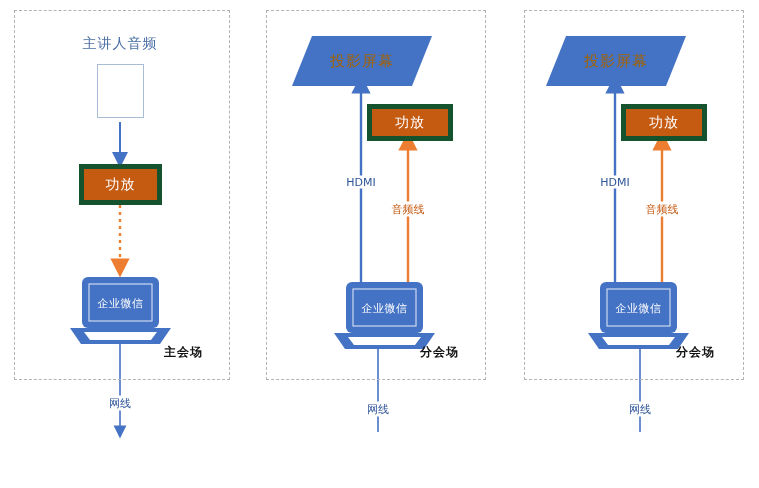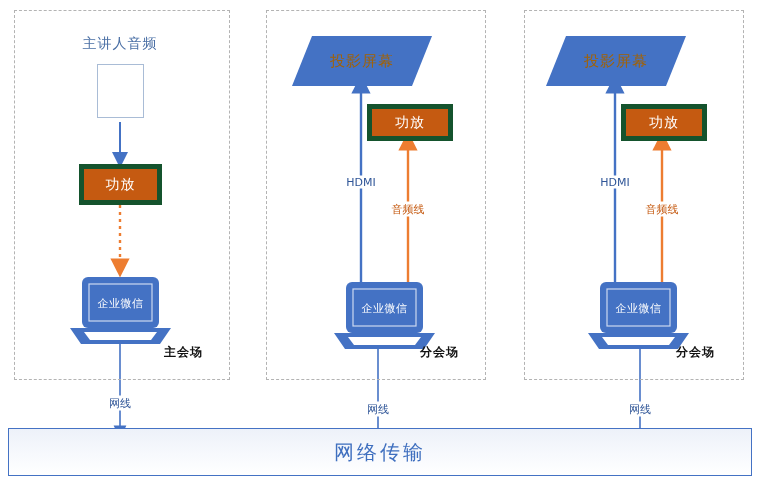--- a/index.html
+++ b/index.html
@@ -240,17 +240,14 @@
   </div>
 
   <div class="laptop" style="left:600px;top:282px;width:77px;height:51px;">
     <span class="lp-text">企业微信</span>
   </div>
 
   <div class="conn-label lbl-blue" style="left:615px;top:182px;transform:translate(-50%,-50%);">HDMI</div>
   <div class="conn-label lbl-orange" style="left:662px;top:209px;transform:translate(-50%,-50%);">音频线</div>
   <div class="conn-label lbl-blue" style="left:640px;top:409px;transform:translate(-50%,-50%);">网线</div>
 
-  <div class="netbar" style="left:8px;top:428px;width:744px;height:48px;">
-    <span class="nb-text">网络传输</span>
-  </div>
 
 </div>
 
 </body></html>

